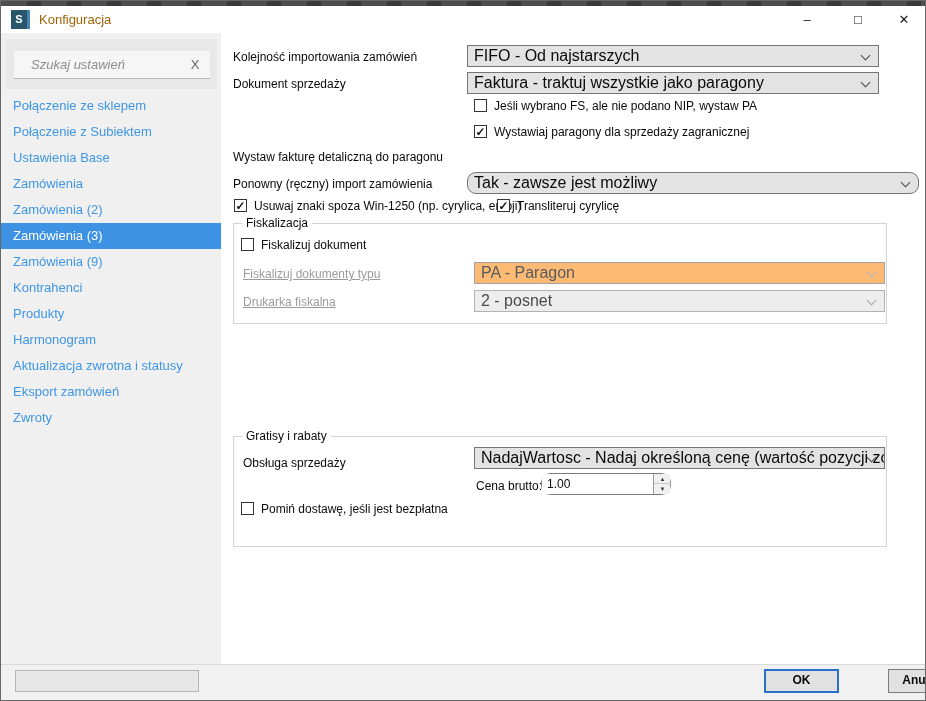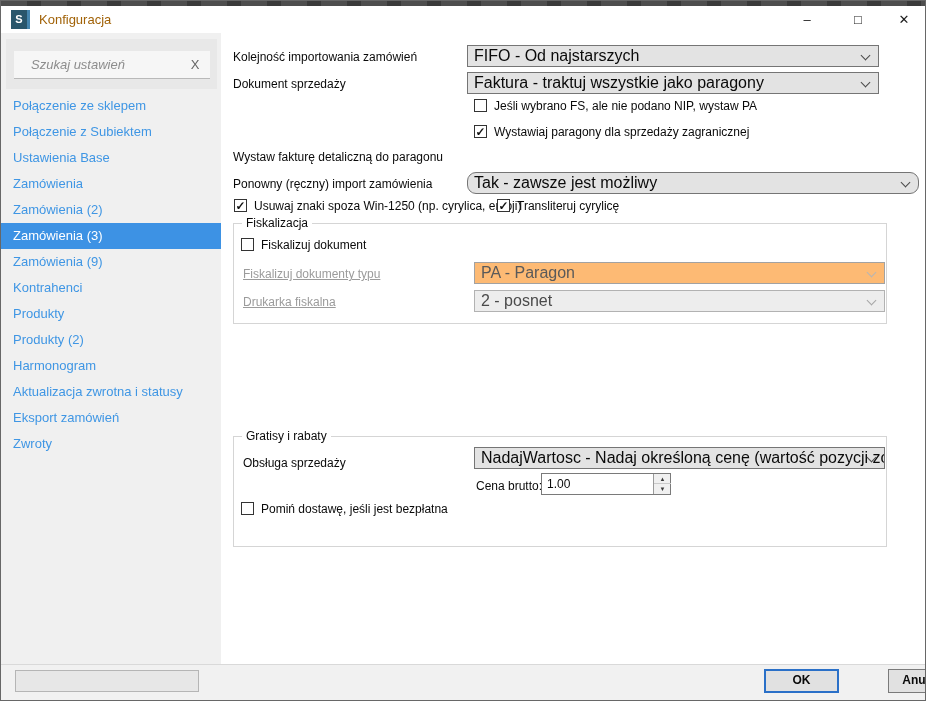--- a/index.html
+++ b/index.html
@@ -145,21 +145,20 @@
     <div class="nav">
       <div class="nav-item">Połączenie ze sklepem</div>
       <div class="nav-item">Połączenie z Subiektem</div>
       <div class="nav-item">Ustawienia Base</div>
       <div class="nav-item">Zamówienia</div>
       <div class="nav-item">Zamówienia (2)</div>
       <div class="nav-item selected">Zamówienia (3)</div>
       <div class="nav-item">Zamówienia (9)</div>
       <div class="nav-item">Kontrahenci</div>
       <div class="nav-item">Produkty</div>
-      <div class="nav-item">Produkty (2)</div>
       <div class="nav-item">Harmonogram</div>
       <div class="nav-item">Aktualizacja zwrotna i statusy</div>
       <div class="nav-item">Eksport zamówień</div>
       <div class="nav-item">Zwroty</div>
     </div>
   </div>
 
   <div class="content"></div>
 
   <div class="lbl" style="left:232px; top:49px;">Kolejność importowania zamówień</div>
@@ -220,21 +219,21 @@
 
   <div class="groupbox" style="left:232px; top:435px; width:654px; height:111px;">
     <span class="group-legend">Gratisy i rabaty</span>
   </div>
   <div class="lbl" style="left:242px; top:455px;">Obsługa sprzedaży</div>
   <div class="combo" style="left:473px; top:446px; width:411px;">
     <span>NadajWartosc - Nadaj określoną cenę (wartość pozycji zostanie odjęta od innej po</span>
     <span class="chev"></span>
   </div>
   <div class="lbl" style="left:475px; top:478px;">Cena brutto:</div>
-  <div class="spin" style="left:540px; top:472px;">
+  <div class="spin" style="left:540px; top:472px;border-radius:10px;">
     <input type="text" value="1.00" style="">
     <div class="spin-btns">
       <div class="spin-up">▲</div>
       <div class="spin-down">▼</div>
     </div>
   </div>
   <div class="cb-row" style="left:240px; top:501px;">
     <span class="cb-box"></span>
     <span class="cb-label">Pomiń dostawę, jeśli jest bezpłatna</span>
   </div>

